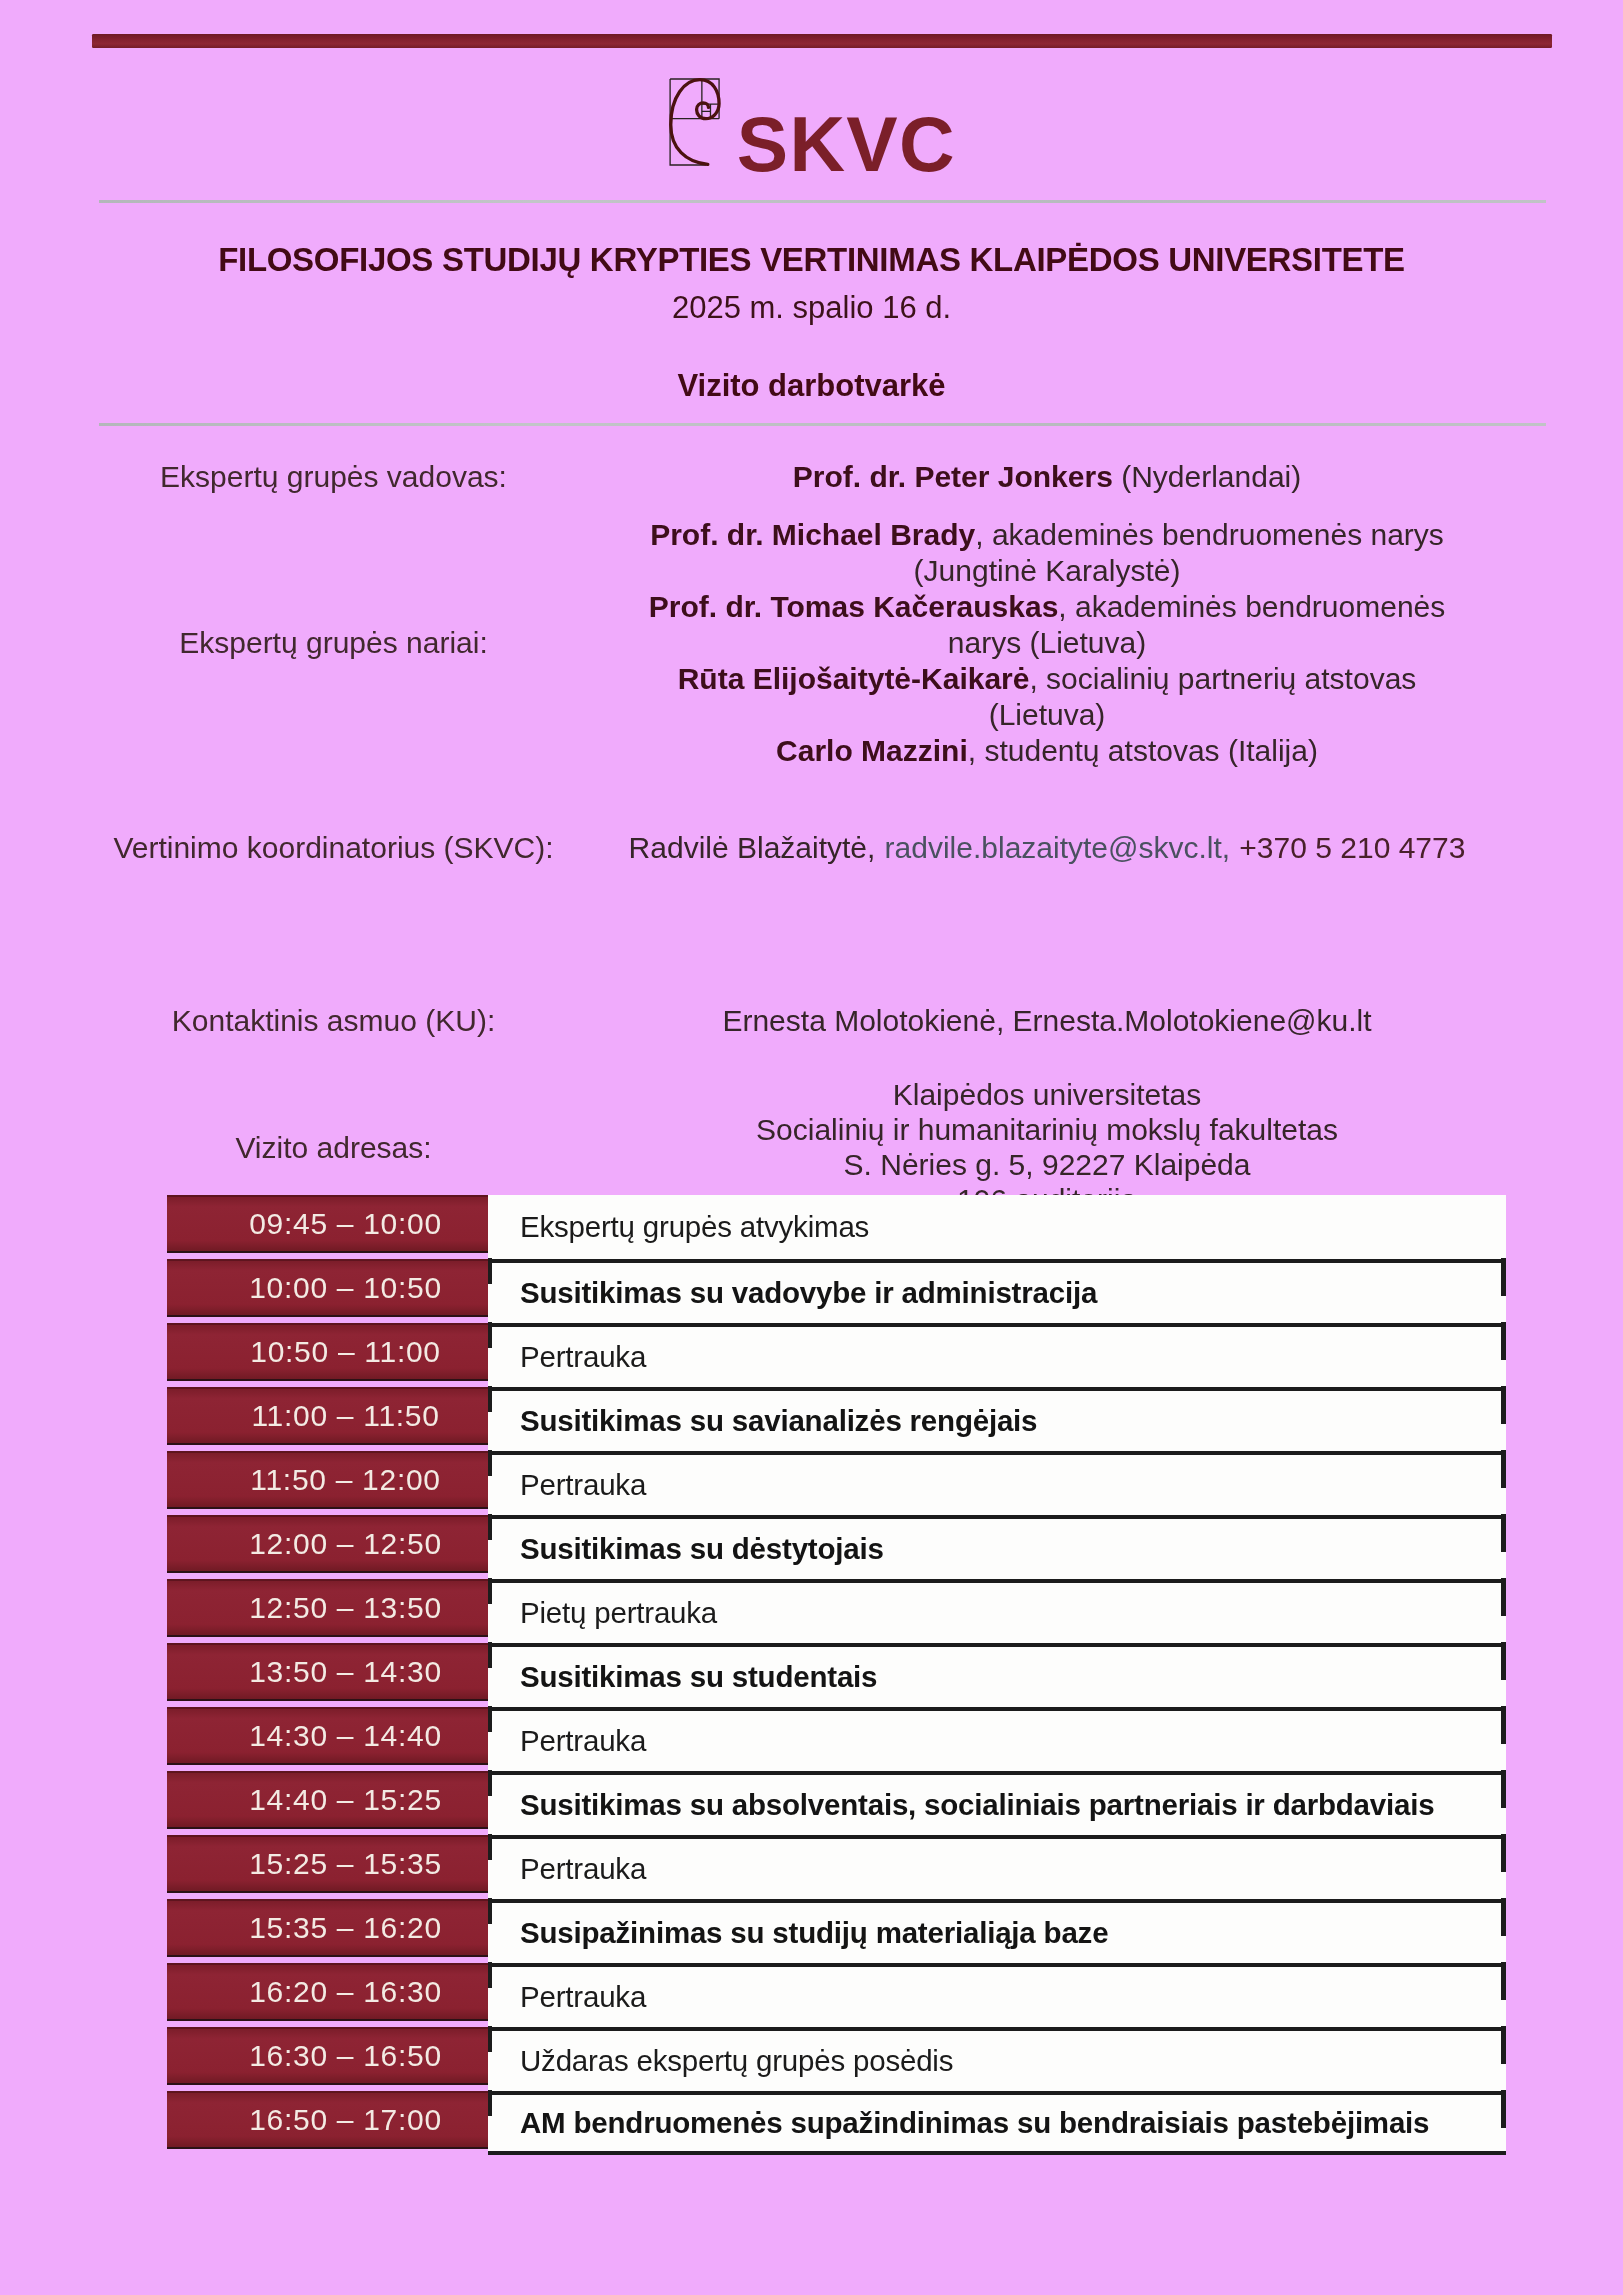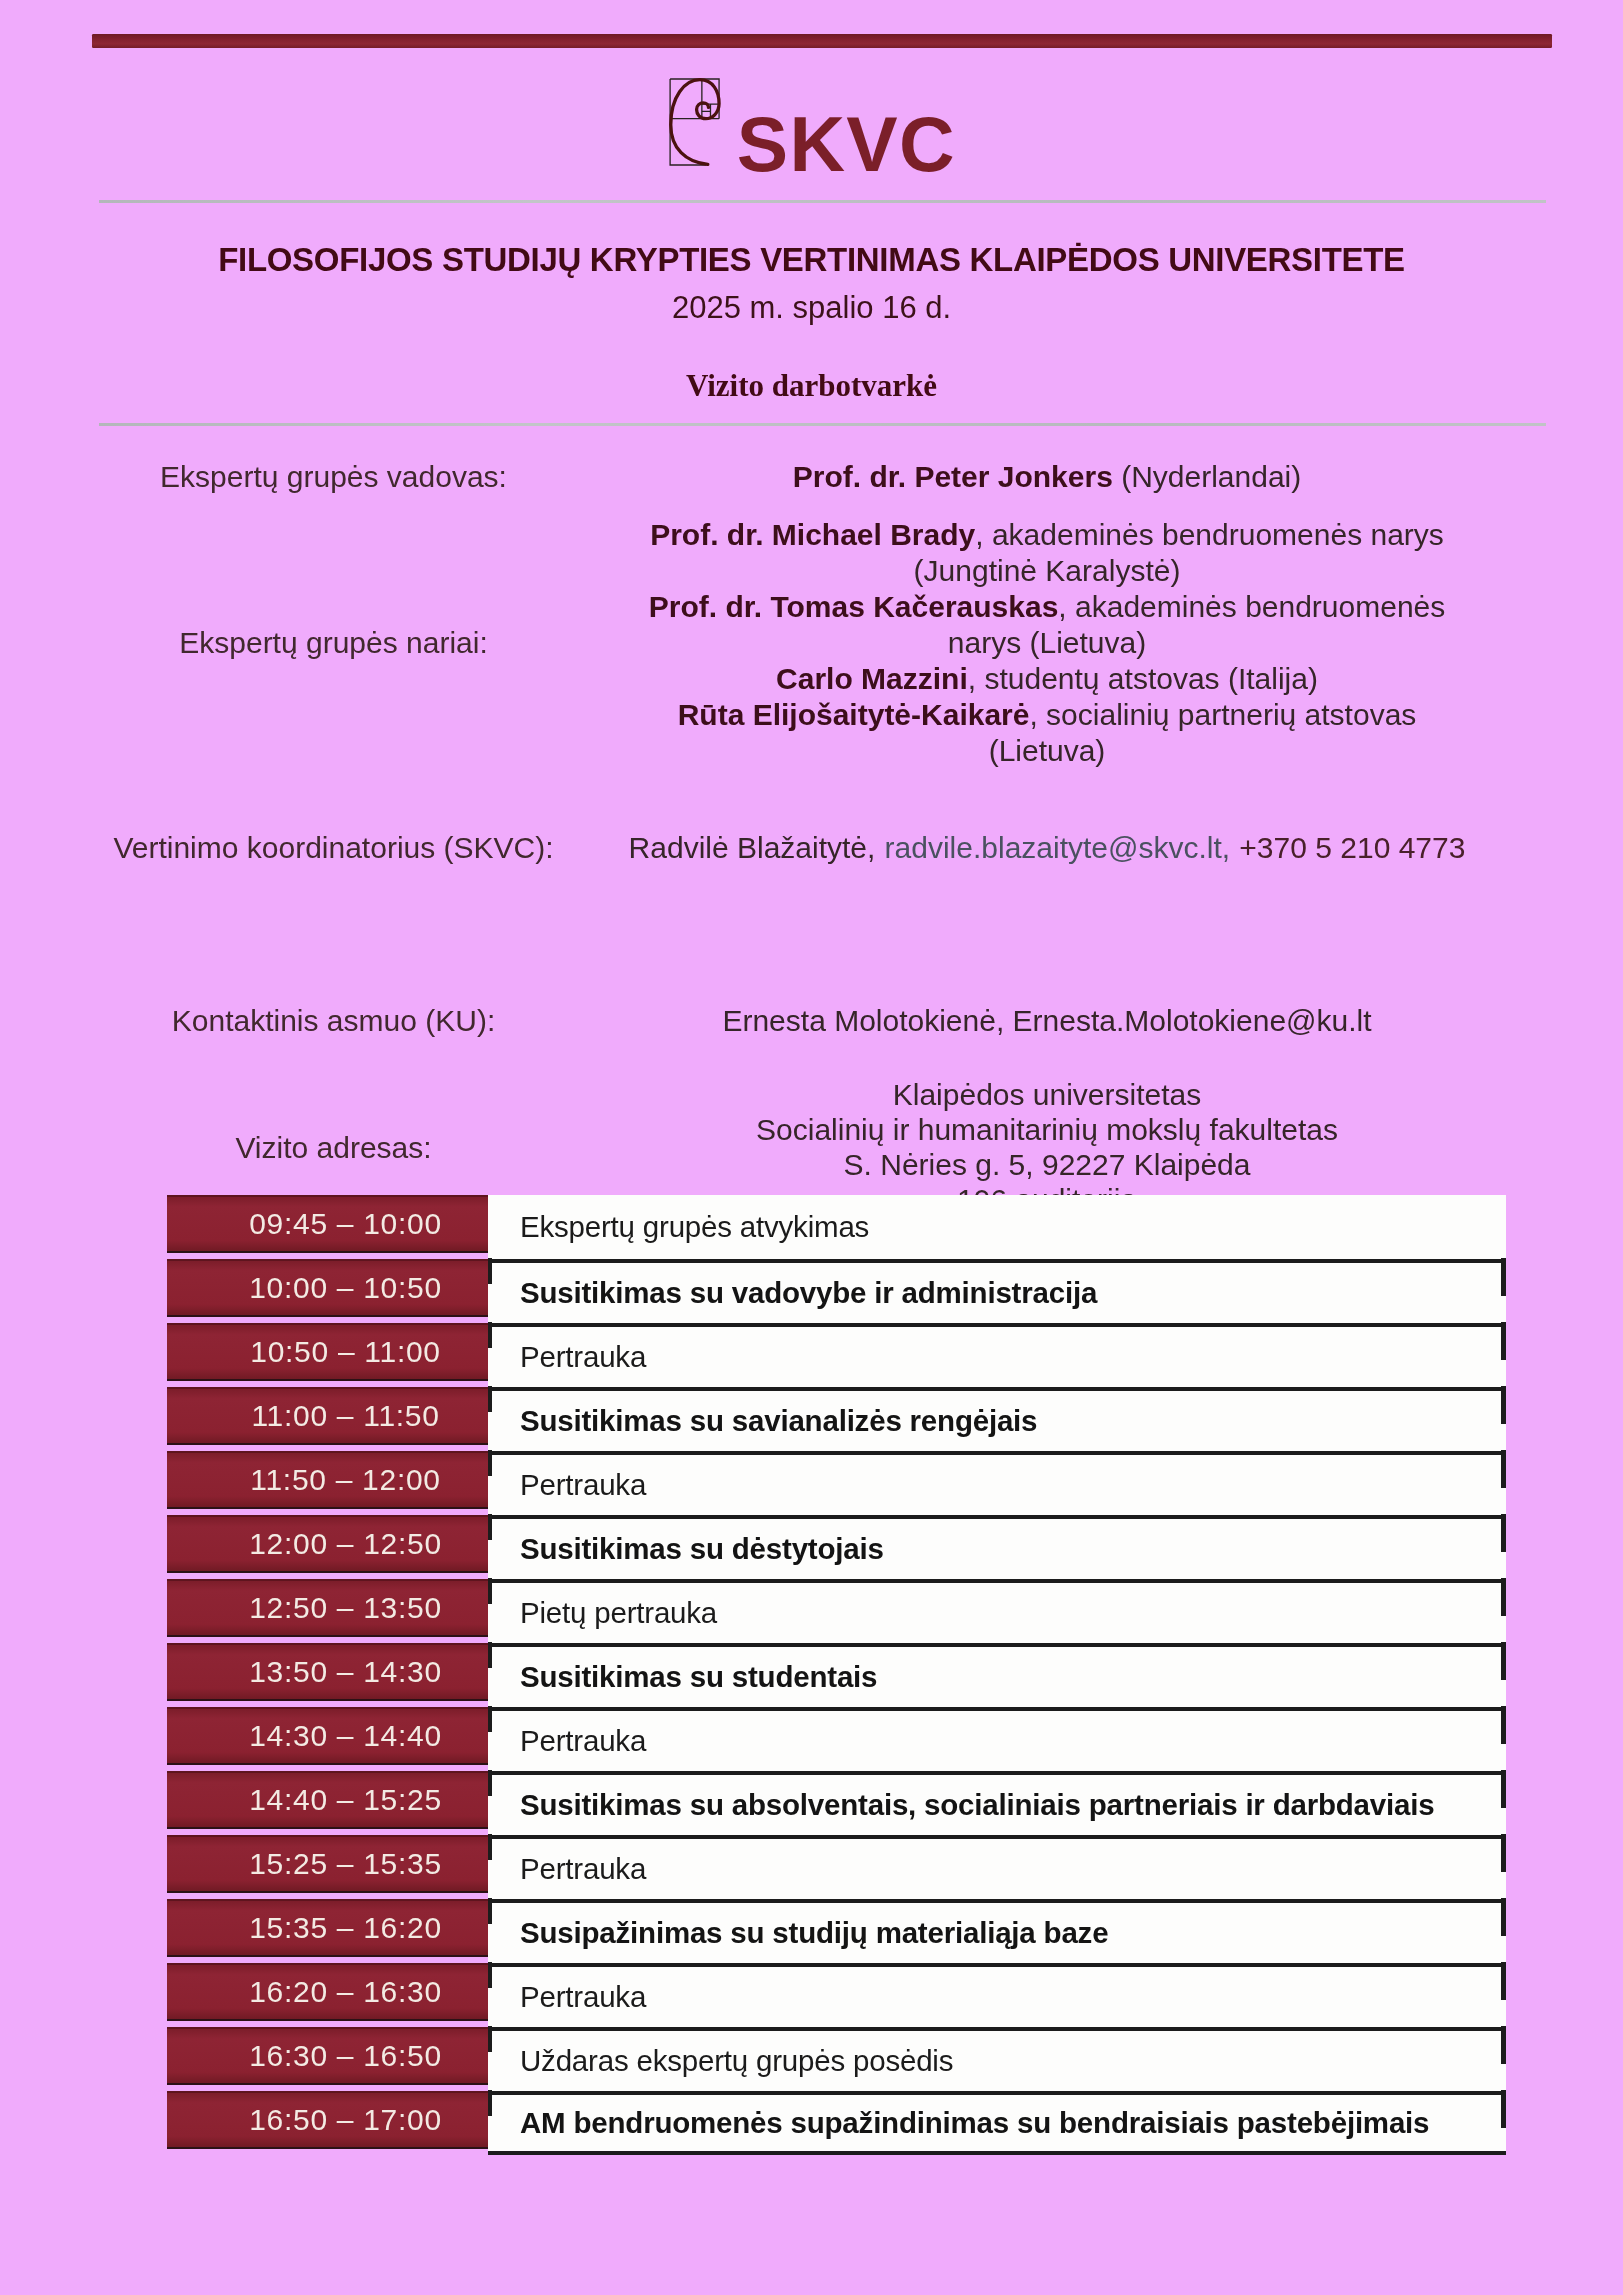--- a/index.html
+++ b/index.html
@@ -39,21 +39,21 @@
     position:absolute;top:241px;left:0;width:100%;
     text-align:center;font-size:33px;font-weight:700;letter-spacing:-0.3px;
     color:#420a15;margin:0;
   }
   .doc-date{
     position:absolute;top:290px;left:0;width:100%;
     text-align:center;font-size:31px;color:#3c1219;
   }
   .doc-subtitle{
     position:absolute;top:368px;left:0;width:100%;
-    text-align:center;font-size:31px;font-weight:700;color:#420a15;font-family:Liberation Serif, serif;
+    text-align:center;font-size:31px;font-weight:700;color:#420a15;
   }
 
   
   .info-row{
     position:absolute;left:98px;width:1427px;
     display:flex;font-size:30px;line-height:36px;
   }
   .info-label{width:471px;text-align:center;color:#41282e;flex:none;}
   .info-value{flex:1;text-align:center;color:#362529;}
   .row-leader{top:459px;}
@@ -130,23 +130,23 @@
     <div class="info-value"><span class="person-name">Prof. dr. Peter Jonkers</span><span> (Nyderlandai)</span></div>
   </div>
 
   <div class="info-row row-members">
     <div class="info-label">Ekspertų grupės nariai:</div>
     <div class="info-value">
   <div class="member-block"><span class="person-name">Prof. dr. Michael Brady</span><span>, akademinės bendruomenės narys</span><span class="member-line2">(Jungtinė Karalystė)</span></div>
 
   <div class="member-block"><span class="person-name">Prof. dr. Tomas Kačerauskas</span><span>, akademinės bendruomenės</span><span class="member-line2">narys (Lietuva)</span></div>
 
+  <div class="member-block"><span class="person-name">Rūta Elijošaitytė-Kaikarė</span><span>, socialinių partnerių atstovas</span><span class="member-line2">(Lietuva)</span></div>
+
   <div class="member-block"><span class="person-name">Carlo Mazzini</span><span>, studentų atstovas (Italija)</span></div>
-
-  <div class="member-block"><span class="person-name">Rūta Elijošaitytė-Kaikarė</span><span>, socialinių partnerių atstovas</span><span class="member-line2">(Lietuva)</span></div>
 </div>
   </div>
 
   <div class="info-row row-coordinator">
     <div class="info-label">Vertinimo koordinatorius (SKVC):</div>
     <div class="info-value"><span>Radvilė Blažaitytė,</span><span class="email-text">radvile.blazaityte@skvc.lt,</span><span class="phone-text">+370 5 210 4773</span></div>
   </div>
 
   <div class="info-row row-contact">
     <div class="info-label">Kontaktinis asmuo (KU):</div>

